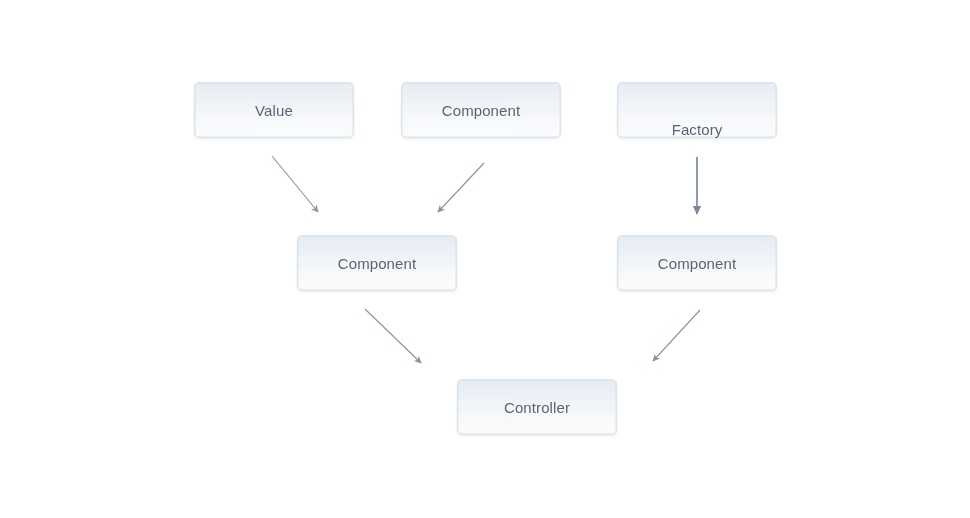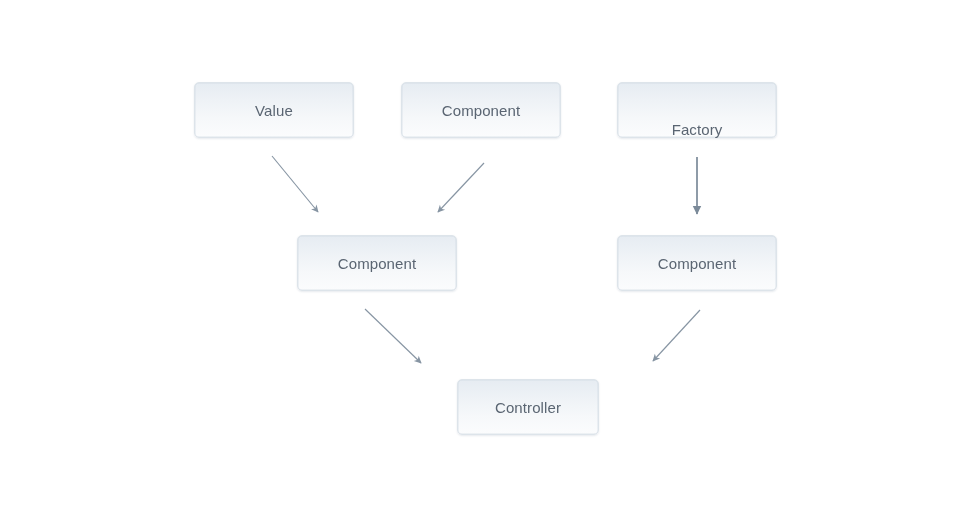--- a/index.html
+++ b/index.html
@@ -88,17 +88,17 @@
   </div>
 
   <div class="node" style="left: 297px; top: 235px; width: 160px; height: 56px;">
     <span class="node-label">Component</span>
   </div>
 
   <div class="node" style="left: 617px; top: 235px; width: 160px; height: 56px;">
     <span class="node-label">Component</span>
   </div>
 
-  <div class="node" style="left: 457px; top: 379px; width: 142px; height: 56px;">
+  <div class="node" style="left: 457px; top: 379px; width: 160px; height: 56px;">
     <span class="node-label">Controller</span>
   </div>
 
 </div>
 
 </body></html>

